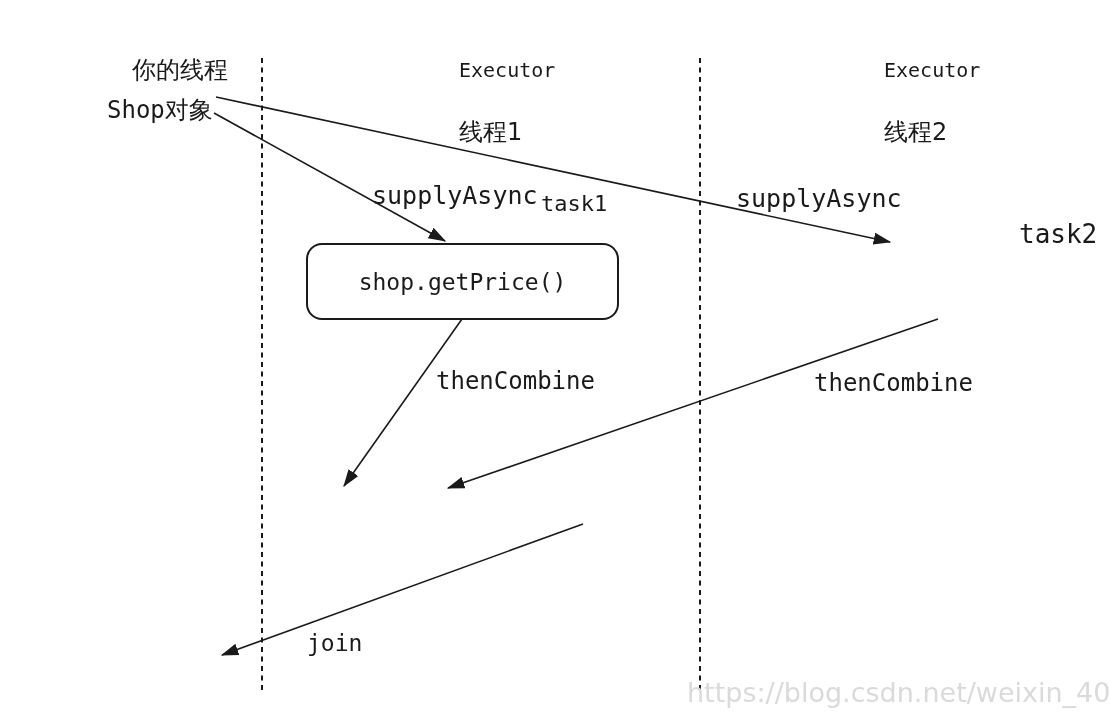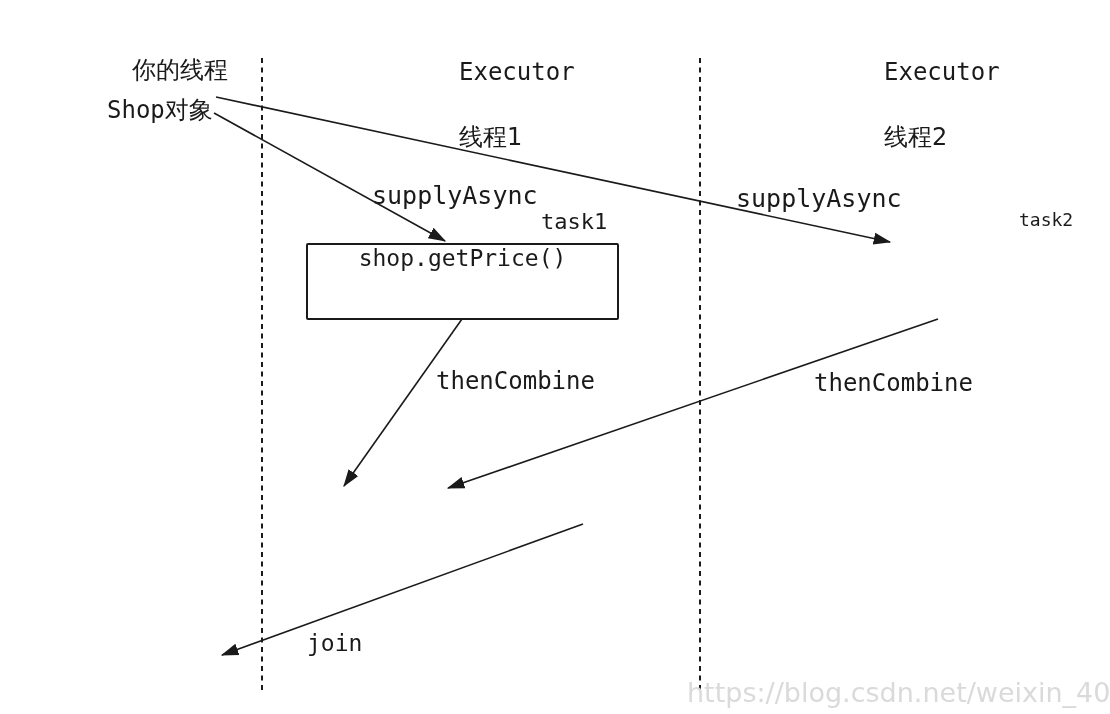--- a/index.html
+++ b/index.html
@@ -10,47 +10,47 @@
     overflow:hidden;
     font-family:"DejaVu Sans Mono","Liberation Mono",monospace;
     color:#1a1a1a;
     margin-left:44px;
   }
   .abs{position:absolute;white-space:pre;line-height:1.12;}
   svg.wires{position:absolute;left:0;top:0;width:1110px;height:714px;}
   .lifeline{stroke:#1a1a1a;stroke-width:2;stroke-dasharray:5 4.5;}
   .edge{stroke:#1a1a1a;stroke-width:1.6;fill:none;}
   .lane-hdr{text-align:left;}
-  .lane-hdr .l1{display:block;font-size:24px;}
+  .lane-hdr .l1{display:block;font-size:20px;}
   .lane-hdr .l2{display:block;font-size:24px;font-family:"DejaVu Sans","Liberation Sans",sans-serif;margin-top:2px;}
 
   .hdr-user{left:88px;top:19px;}
   .hdr-exec1{left:415px;top:23px;}
   .hdr-exec2{left:840px;top:23px;}
 
   .cjk-mixed{font-size:24px;}
   .shop-obj{left:63px;top:97px;}
   .price-obj{left:52px;top:644px;}
 
   .mono-lbl{font-size:24px;}
   .supply1{left:328px;top:182px;font-size:25px;}
   .supply2{left:692px;top:185px;font-size:25px;}
-  .task1-tag{left:497px;top:210px;font-size:22px;text-align:center;}
-  .task2-tag{left:975px;top:210px;font-size:18px;}
+  .task1-tag{left:497px;top:192px;font-size:22px;text-align:center;}
+  .task2-tag{left:975px;top:220px;font-size:26px;}
   .combine1{left:392px;top:368px;}
   .combine2{left:770px;top:370px;}
   .lambda{left:237px;top:495px;}
   .join-lbl{left:263px;top:631px;font-size:23px;}
 
   .task-box{
     position:absolute;
     border:2.5px solid #1a1a1a;
-    border-radius:2px;
+    border-radius:16px;
     background:#ffffff;
-    display:flex;align-items:flex-start;justify-content:center;
+    display:flex;align-items:center;justify-content:center;
     font-size:23px;
   }
   .box1{left:262px;top:243px;width:309px;height:73px;}
   .box2{left:745px;top:245px;width:307px;height:72px;}
 
   .watermark{
     left:643px;top:678px;
     font-family:"DejaVu Sans","Liberation Sans",sans-serif;
     font-size:27px;color:#dadada;letter-spacing:0px;
   }

